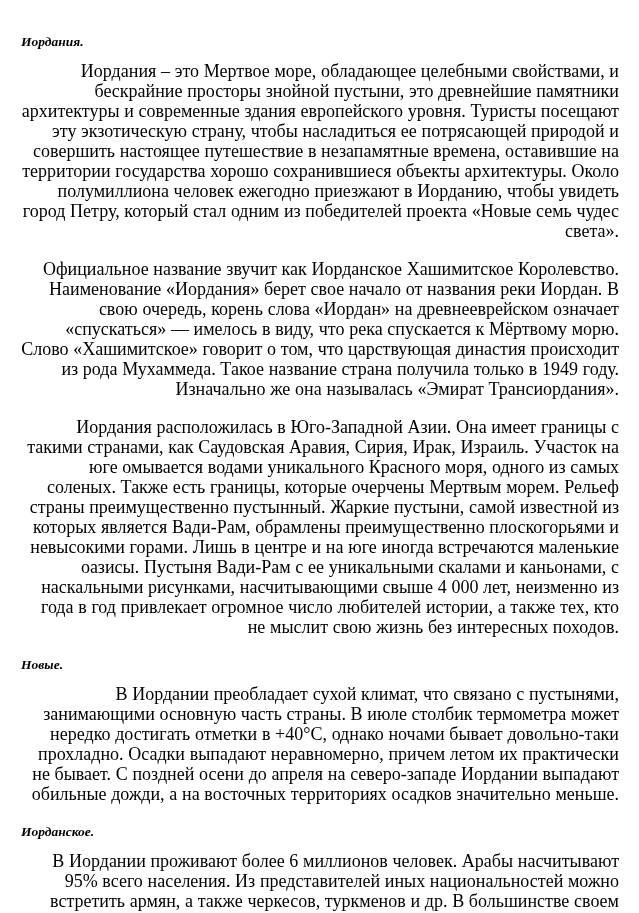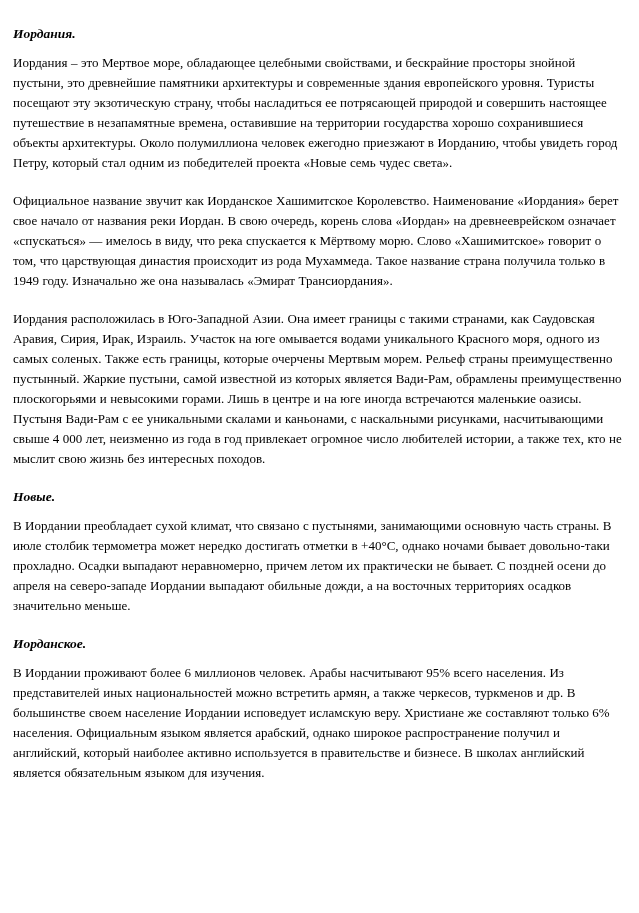--- a/index.html
+++ b/index.html
@@ -13,34 +13,34 @@
   .page {
     box-sizing: border-box;
     width: 639px;
     height: 913px;
     padding: 24px 12px 10px 13px;
     background: #ffffff;
     color: #000000;
     font-family: "Liberation Serif", "DejaVu Serif", serif;
   }
   .doc-section {
-    margin: 0;
+    margin: 8px;
   }
   .heading {
     font-size: 13.5px;
     line-height: 20px;
     font-weight: bold;
     font-style: italic;
     margin: 0 0 9px 0;
   }
   .para {
-    font-size: 13px;
+    font-size: 18px;
     line-height: 20px;
     margin: 0 0 18px 0;
-    text-align: left;
+    text-align: right;
     letter-spacing: 0;
     word-spacing: 0.2px;
   }
   .doc-section:last-child .para {
     margin-bottom: 0;
   }
 </style>
 </head>
 <body>
 

